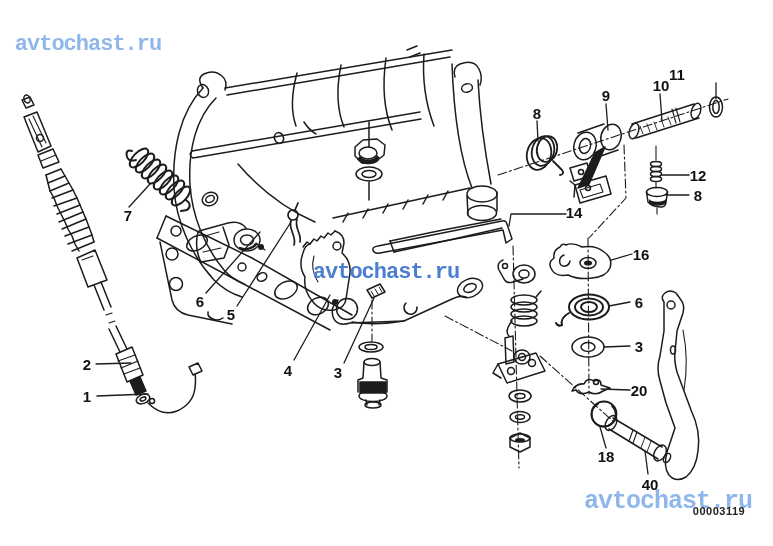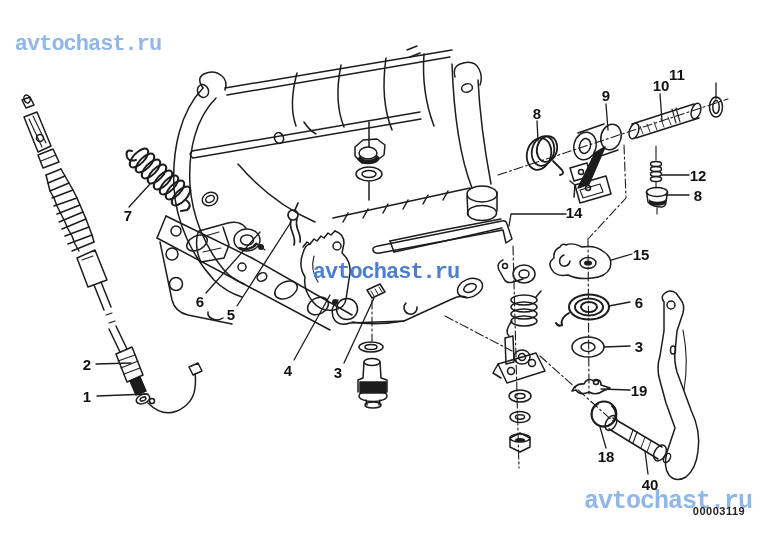--- a/index.html
+++ b/index.html
@@ -365,20 +365,20 @@
   <div class="callout" style="left:231px;top:314px">5</div>
   <div class="callout" style="left:200px;top:301px">6</div>
   <div class="callout" style="left:128px;top:215px">7</div>
   <div class="callout" style="left:537px;top:113px">8</div>
   <div class="callout" style="left:606px;top:95px">9</div>
   <div class="callout" style="left:661px;top:85px">10</div>
   <div class="callout" style="left:677px;top:74px">11</div>
   <div class="callout" style="left:698px;top:175px">12</div>
   <div class="callout" style="left:698px;top:195px">8</div>
   <div class="callout" style="left:574px;top:212px">14</div>
-  <div class="callout" style="left:641px;top:254px">15</div>
+  <div class="callout" style="left:641px;top:254px">16</div>
   <div class="callout" style="left:639px;top:302px">6</div>
   <div class="callout" style="left:639px;top:346px">3</div>
-  <div class="callout" style="left:639px;top:390px">19</div>
+  <div class="callout" style="left:639px;top:390px">20</div>
   <div class="callout" style="left:606px;top:456px">18</div>
   <div class="callout" style="left:650px;top:484px">40</div>
 
 </div>
 
 </body></html>

